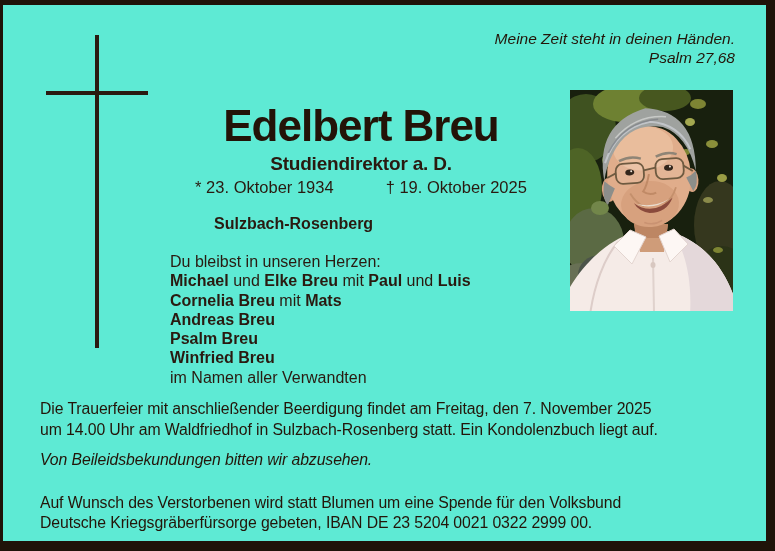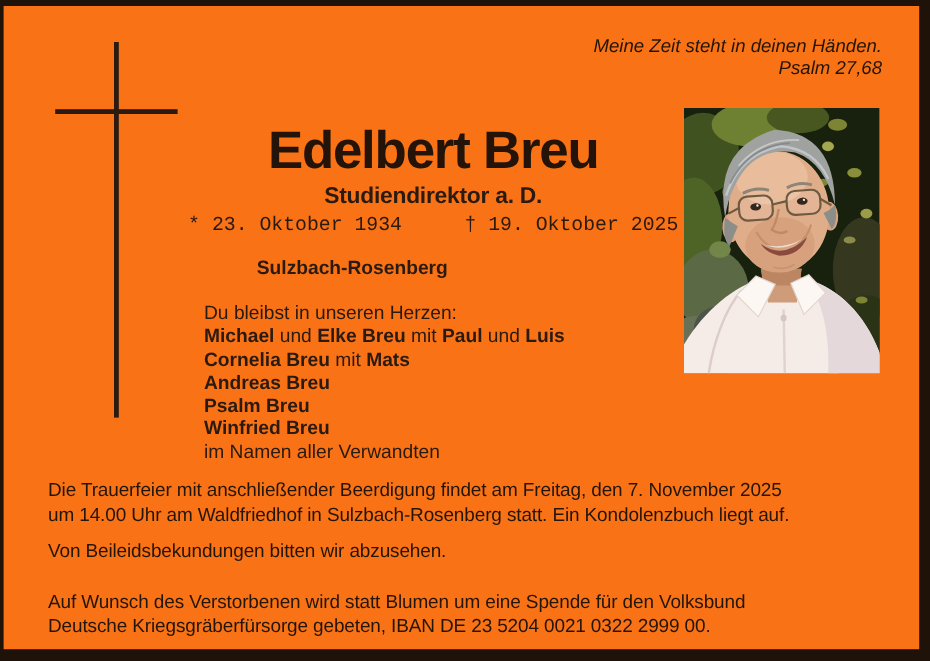--- a/index.html
+++ b/index.html
@@ -6,21 +6,21 @@
   html,body { width:775px; height:551px; }
   body {
     background:#1f1309;
     font-family:"Liberation Sans", sans-serif;
     position:relative;
     overflow:hidden;
   }
   .card {
     position:absolute; left:3px; top:5px;
     width:763px; height:536px;
-    background:#f97316;
+    background:#5eead4;
     color:#2a1a10;
   }
   .abs { position:absolute; }
 
   
   .cross-v { left:92px; top:30px; width:3.5px; height:313px; background:#2a1a10; }
   .cross-h { left:43px; top:86px; width:102px; height:3.5px; background:#2a1a10; }
 
   
   .quote {
@@ -41,21 +41,20 @@
   }
   .title {
     position:absolute; left:0; top:148px; width:100%;
     font-size:19px; font-weight:700; letter-spacing:-0.2px;
   }
   .dates {
     position:absolute; left:0; top:173px; width:100%;
     font-size:16.5px;
     display:flex; justify-content:center; gap:52px;
     white-space:nowrap;
-    font-family:Liberation Mono, monospace;
   }
 
   .residence {
     left:167px; top:210px;
     font-size:16px; font-weight:700;margin-left:44px;
   }
 
   .family {
     left:167px; top:247px;
     font-size:16px; line-height:19.3px;
@@ -68,21 +67,21 @@
   .photo svg { display:block; }
 
   
   .notice {
     left:37px; width:710px;
     font-size:15.8px; letter-spacing:-0.1px;
     color:#241509;
     white-space:nowrap;
   }
   .notice-funeral { top:394px; line-height:20.5px; }
-  .notice-condolence { top:445px; line-height:20px; }
+  .notice-condolence { top:445px; line-height:20px;font-style:italic; }
   .notice-donation { top:488px; line-height:20px; }
 </style>
 </head>
 <body>
 
 <div class="card">
 
   <div>
     <div class="abs cross-v"></div>
     <div class="abs cross-h"></div>

